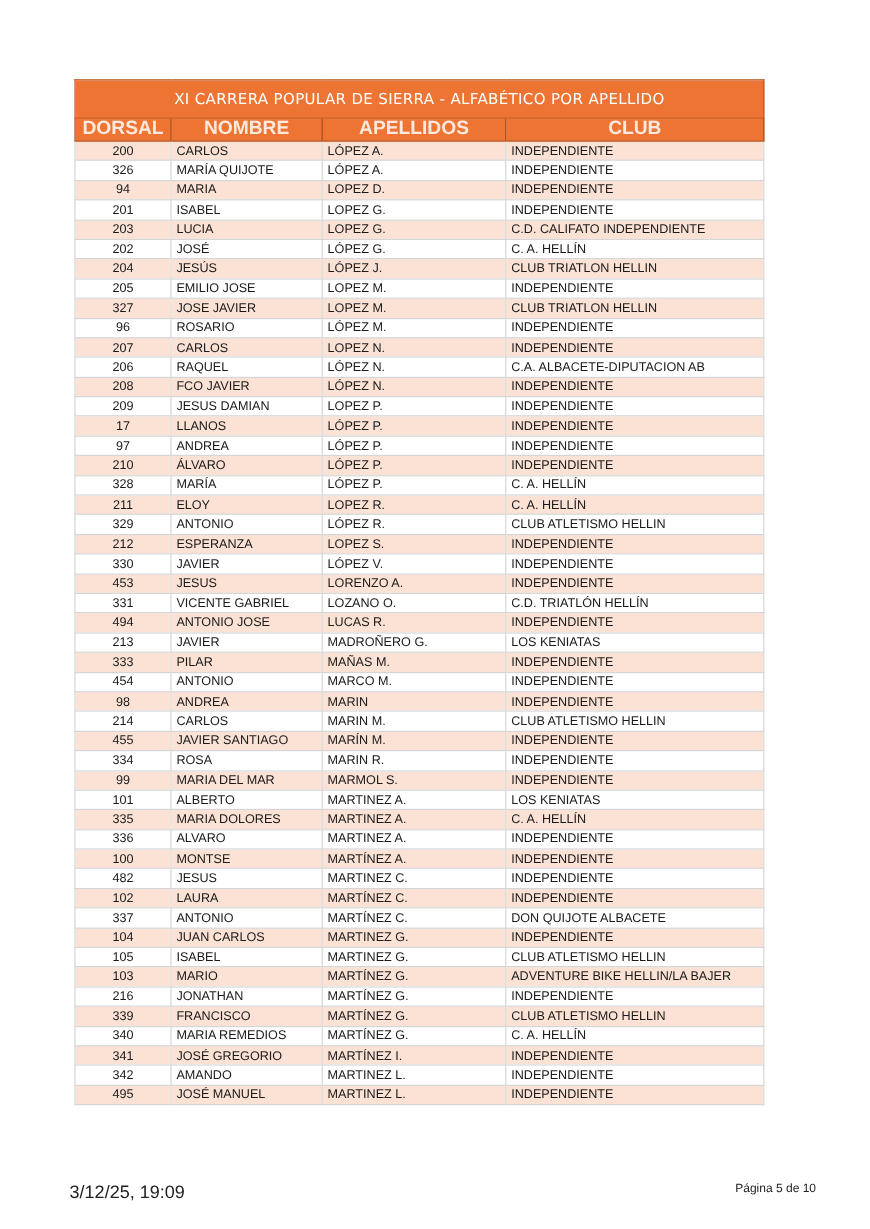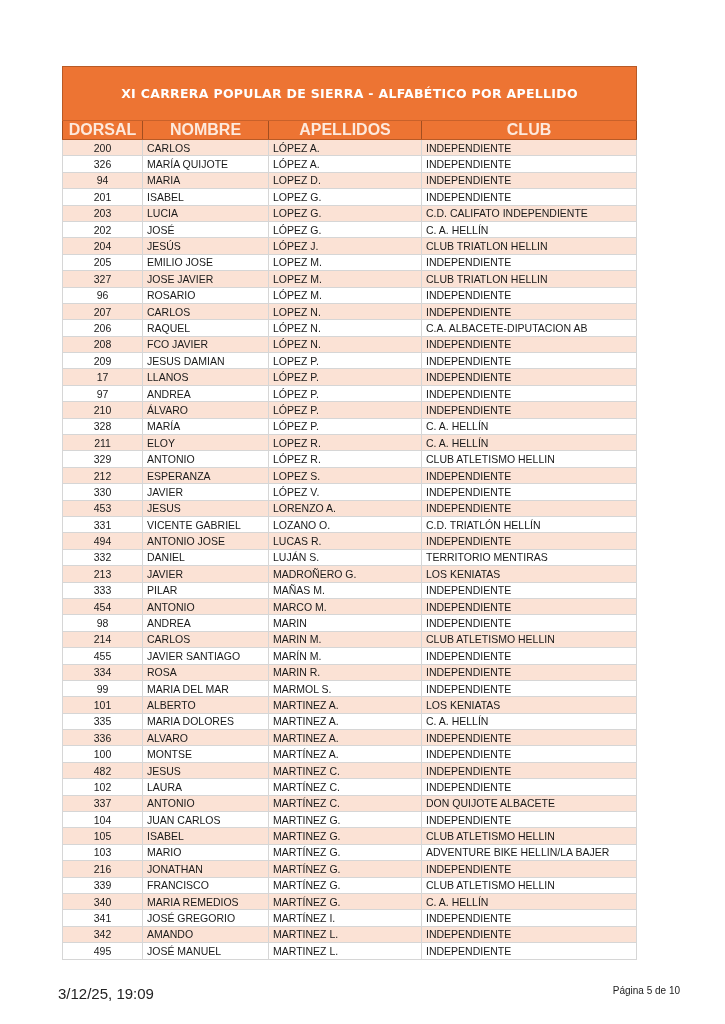--- a/index.html
+++ b/index.html
@@ -25,26 +25,26 @@
     }
     .sheet col.c-dorsal { width: 80px; }
     .sheet col.c-nombre { width: 126px; }
     .sheet col.c-apellidos { width: 153px; }
     .sheet col.c-club { width: 215px; }
 
     .title-row td {
       background: #ed7433;
       color: #ffffff;
       font-family: "DejaVu Sans", sans-serif;
-      font-weight: bold;
+      font-weight: normal;
       font-size: 12.5px;
       letter-spacing: 0.3px;
       text-align: center;
       height: 21px;
-      padding: 16px;
+      padding: 5px;
       border: 1px solid #b85a26;
       border-bottom: 1px solid #c9612a;
       white-space: nowrap;
       margin-left: 42px;
     }
     .header-row th {
       background: #ed7433;
       color: #fde9dd;
       font-weight: bold;
       font-size: 16px;
@@ -260,26 +260,20 @@
         <td class="apellidos">LOZANO O.</td>
         <td class="club">C.D. TRIATLÓN HELLÍN</td>
       </tr>
       <tr class="data-row">
         <td class="dorsal">494</td>
         <td class="nombre">ANTONIO JOSE</td>
         <td class="apellidos">LUCAS R.</td>
         <td class="club">INDEPENDIENTE</td>
       </tr>
       <tr class="data-row">
-        <td class="dorsal">332</td>
-        <td class="nombre">DANIEL</td>
-        <td class="apellidos">LUJÁN S.</td>
-        <td class="club">TERRITORIO MENTIRAS</td>
-      </tr>
-      <tr class="data-row">
         <td class="dorsal">213</td>
         <td class="nombre">JAVIER</td>
         <td class="apellidos">MADROÑERO G.</td>
         <td class="club">LOS KENIATAS</td>
       </tr>
       <tr class="data-row">
         <td class="dorsal">333</td>
         <td class="nombre">PILAR</td>
         <td class="apellidos">MAÑAS M.</td>
         <td class="club">INDEPENDIENTE</td>

